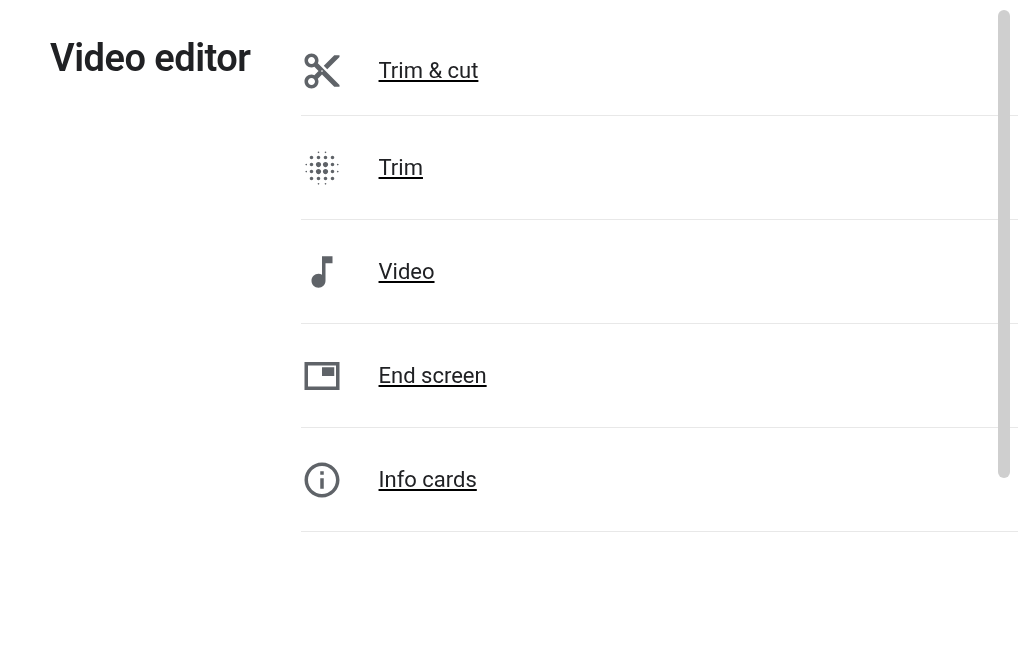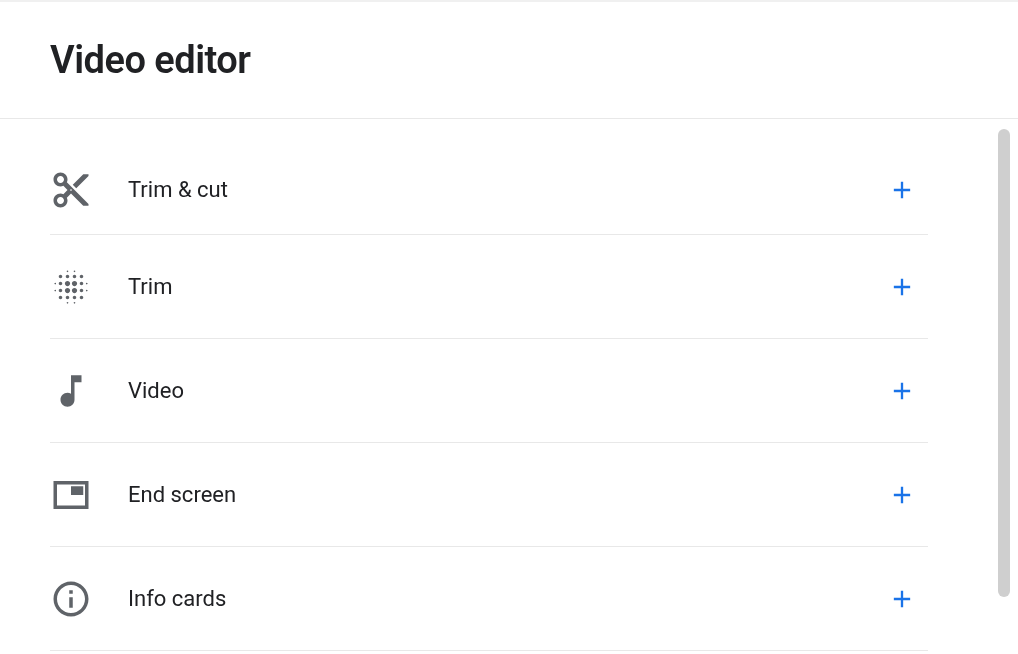--- a/index.html
+++ b/index.html
@@ -11,21 +11,21 @@
       width: 1018px;
       height: 654px;
       font-family: Roboto, "Helvetica Neue", Arial, sans-serif;
       background: #ffffff;
       overflow: hidden;
     }
     .page {
       width: 100%;
       height: 100%;
       display: flex;
-      flex-direction: column;
+      flex-direction: row;
     }
     .top-border {
       height: 2px;
       background: #f0f0f0;
     }
     .header {
       padding: 36px 0 36px 50px;
     }
     .page-title {
       font-size: 38px;
@@ -38,20 +38,21 @@
       background: #e8e8e8;
     }
     .content-area {
       flex: 1;
       position: relative;
       overflow: hidden;
     }
     .scroll-wrap {
       height: 100%;
       padding: 26px 36px 0 50px;
+      text-decoration: underline;
     }
     .editor-list {
       width: 878px;
     }
     .editor-row {
       display: flex;
       align-items: center;
       height: 104px;
       border-bottom: 1px solid #e8e8e8;
     }

